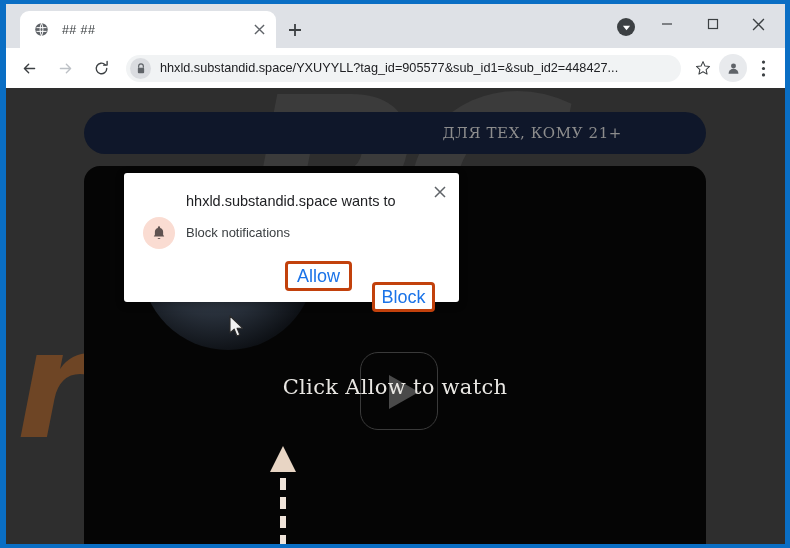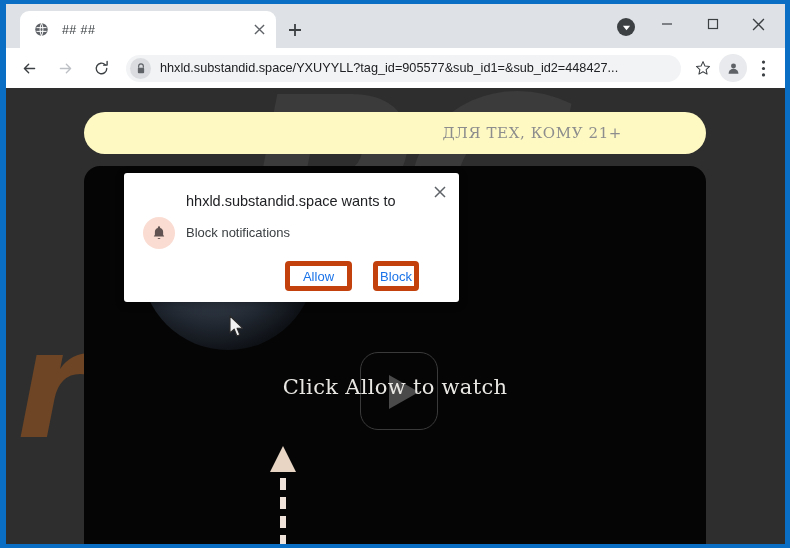--- a/index.html
+++ b/index.html
@@ -178,21 +178,21 @@
     font-size: 150px;
     color: #6e4525;
     letter-spacing: -4px;
   }
 
   
   #site-header {
     position: absolute;
     left: 78px; top: 24px;
     width: 622px; height: 42px;
-    background: #fef9c3;
+    background: #0f172a;
     border-radius: 22px;
     display: flex;
     align-items: center;
     justify-content: flex-end;
     padding-right: 84px;
     overflow: hidden;
   }
   #site-header-text {
     font-family: "DejaVu Serif", serif;
     font-size: 15px;
@@ -316,31 +316,31 @@
   #perm-close {
     position: absolute;
     right: 6px; top: 6px;
     width: 26px; height: 26px;
     display: flex; align-items: center; justify-content: center;
   }
   .perm-btn {
     position: absolute;
     top: 88px;
     height: 30px;
-    border: 5px solid #c2410c;
+    border: 3px solid #c2410c;
     border-radius: 4px;
     background: #ffffff;
     font-family: "Liberation Sans", sans-serif;
-    font-size: 13px;
+    font-size: 18px;
     color: #1a73e8;
     font-weight: 500;
     display: flex; align-items: center; justify-content: center;
   }
   #btn-allow { right: 107px; width: 67px; }
-  #btn-block { right: 40px; width: 46px; }
+  #btn-block { right: 24px; width: 63px; margin-top: 21px; }
 </style>
 </head>
 <body>
 
 <div id="screen">
 
   <div id="browser">
 
     <div id="tabstrip">
 

